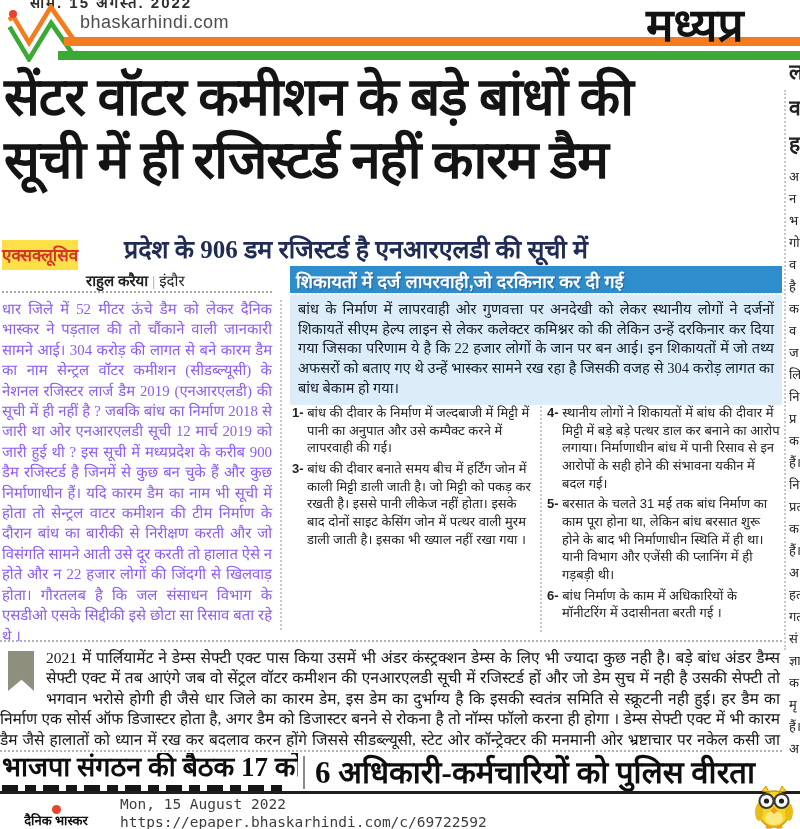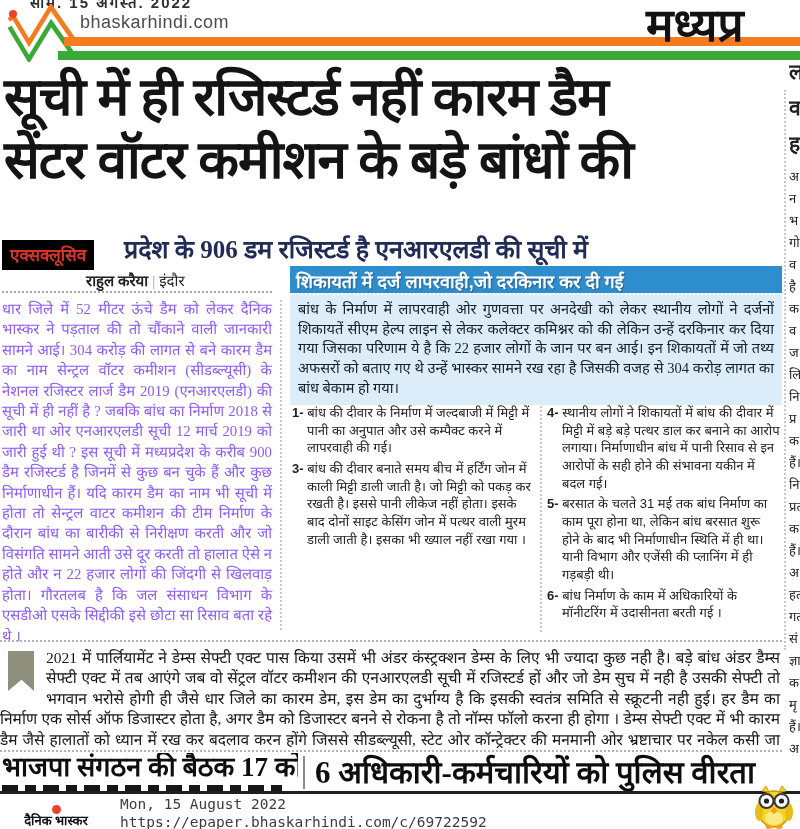--- a/index.html
+++ b/index.html
@@ -14,21 +14,21 @@
   .dateline-clip span { display:block; font:bold 15px "Liberation Sans","DejaVu Sans",sans-serif; color:#2e2e2e; transform:translateY(-8px); letter-spacing:2px; }
   .ribbon-logo { position:absolute; left:6px; top:4px; }
   .site-name { position:absolute; left:80px; top:12px; font:18px "Liberation Sans","DejaVu Sans",sans-serif; color:#4c4c4c; letter-spacing:.5px; }
   .stripe { position:absolute; right:0; height:9px; }
   .stripe.orange { left:64px; top:37px; background:#f47b20; }
   .stripe.green  { left:58px; top:51px; background:#3aa935; }
   .edition { position:absolute; left:646px; top:-8px; font:bold 46px "Liberation Sans","DejaVu Sans",sans-serif; color:#121212; white-space:nowrap; }
   
   .headline { position:absolute; left:4px; top:66px; width:778px; font-weight:bold; font-size:53px; line-height:1.18; color:#141414; letter-spacing:-1px; }
   
-  .excl-badge { position:absolute; left:2px; top:240px; background:#000000; color:#d8332a; font:bold 17px "Liberation Sans","DejaVu Sans",sans-serif; padding:3px 8px 4px; }
+  .excl-badge { position:absolute; left:2px; top:240px; background:#fde047; color:#d8332a; font:bold 17px "Liberation Sans","DejaVu Sans",sans-serif; padding:3px 0 4px; }
   .subhead { position:absolute; left:124px; top:231px; font-weight:bold; font-size:25px; color:#202c55; white-space:nowrap; }
   .byline { position:absolute; left:86px; top:270px; font-size:15px; color:#222; white-space:nowrap; }
   .byline .rep { font-weight:bold; }
   .byline .sep { color:#999; padding:0 4px; }
   
   .lead-col { position:absolute; left:2px; top:291px; width:270px; border-top:2px dotted #a9a9a9; padding-top:6px; font-size:14.8px; line-height:1.38; text-align:justify; color:#8b5cf6; }
   .vrule { position:absolute; border-left:2px dotted #c8c8c8; }
   .vrule.r1 { left:280px; top:300px; height:330px; }
   .vrule.r2 { left:540px; top:406px; height:226px; }
   .vrule.r3 { left:784px; top:90px;  height:560px; }
@@ -79,22 +79,22 @@
       <path d="M5,17 L23,47 L45,11 L70,47" stroke="#ffffff" stroke-width="4" fill="none"></path>
       <circle cx="7" cy="10" r="4" fill="#e8432e"></circle>
     </svg>
   </div>
   <div class="site-name">bhaskarhindi.com</div>
   <div class="stripe orange"></div>
   <div class="stripe green"></div>
   <div class="edition">मध्यप्र</div>
 
   <div class="headline">
+    <div>सेंटर वॉटर कमीशन के बड़े बांधों की</div>
     <div>सूची में ही रजिस्टर्ड नहीं कारम डैम</div>
-    <div>सेंटर वॉटर कमीशन के बड़े बांधों की</div>
   </div>
 
   <div class="excl-badge">एक्सक्लूसिव</div>
   <div class="subhead">प्रदेश के 906 डम रजिस्टर्ड है एनआरएलडी की सूची में</div>
 
   <div class="byline">
     <span class="rep">राहुल करैया</span><span class="sep">|</span><span>इंदौर</span>
   </div>
 
   <div class="lead-col">धार जिले में 52 मीटर ऊंचे डैम को लेकर दैनिक भास्कर ने पड़ताल की तो चौंकाने वाली जानकारी सामने आई। 304 करोड़ की लागत से बने कारम डैम का नाम सेन्ट्रल वॉटर कमीशन (सीडब्ल्यूसी) के नेशनल रजिस्टर लार्ज डैम 2019 (एनआरएलडी) की सूची में ही नहीं है ? जबकि बांध का निर्माण 2018 से जारी था ओर एनआरएलडी सूची 12 मार्च 2019 को जारी हुई थी ? इस सूची में मध्यप्रदेश के करीब 900 डैम रजिस्टर्ड है जिनमें से कुछ बन चुके हैं और कुछ निर्माणाधीन हैं। यदि कारम डैम का नाम भी सूची में होता तो सेन्ट्रल वाटर कमीशन की टीम निर्माण के दौरान बांध का बारीकी से निरीक्षण करती और जो विसंगति सामने आती उसे दूर करती तो हालात ऐसे न होते और न 22 हजार लोगों की जिंदगी से खिलवाड़ होता। गौरतलब है कि जल संसाधन विभाग के एसडीओ एसके सिद्दीकी इसे छोटा सा रिसाव बता रहे थे ।</div>

